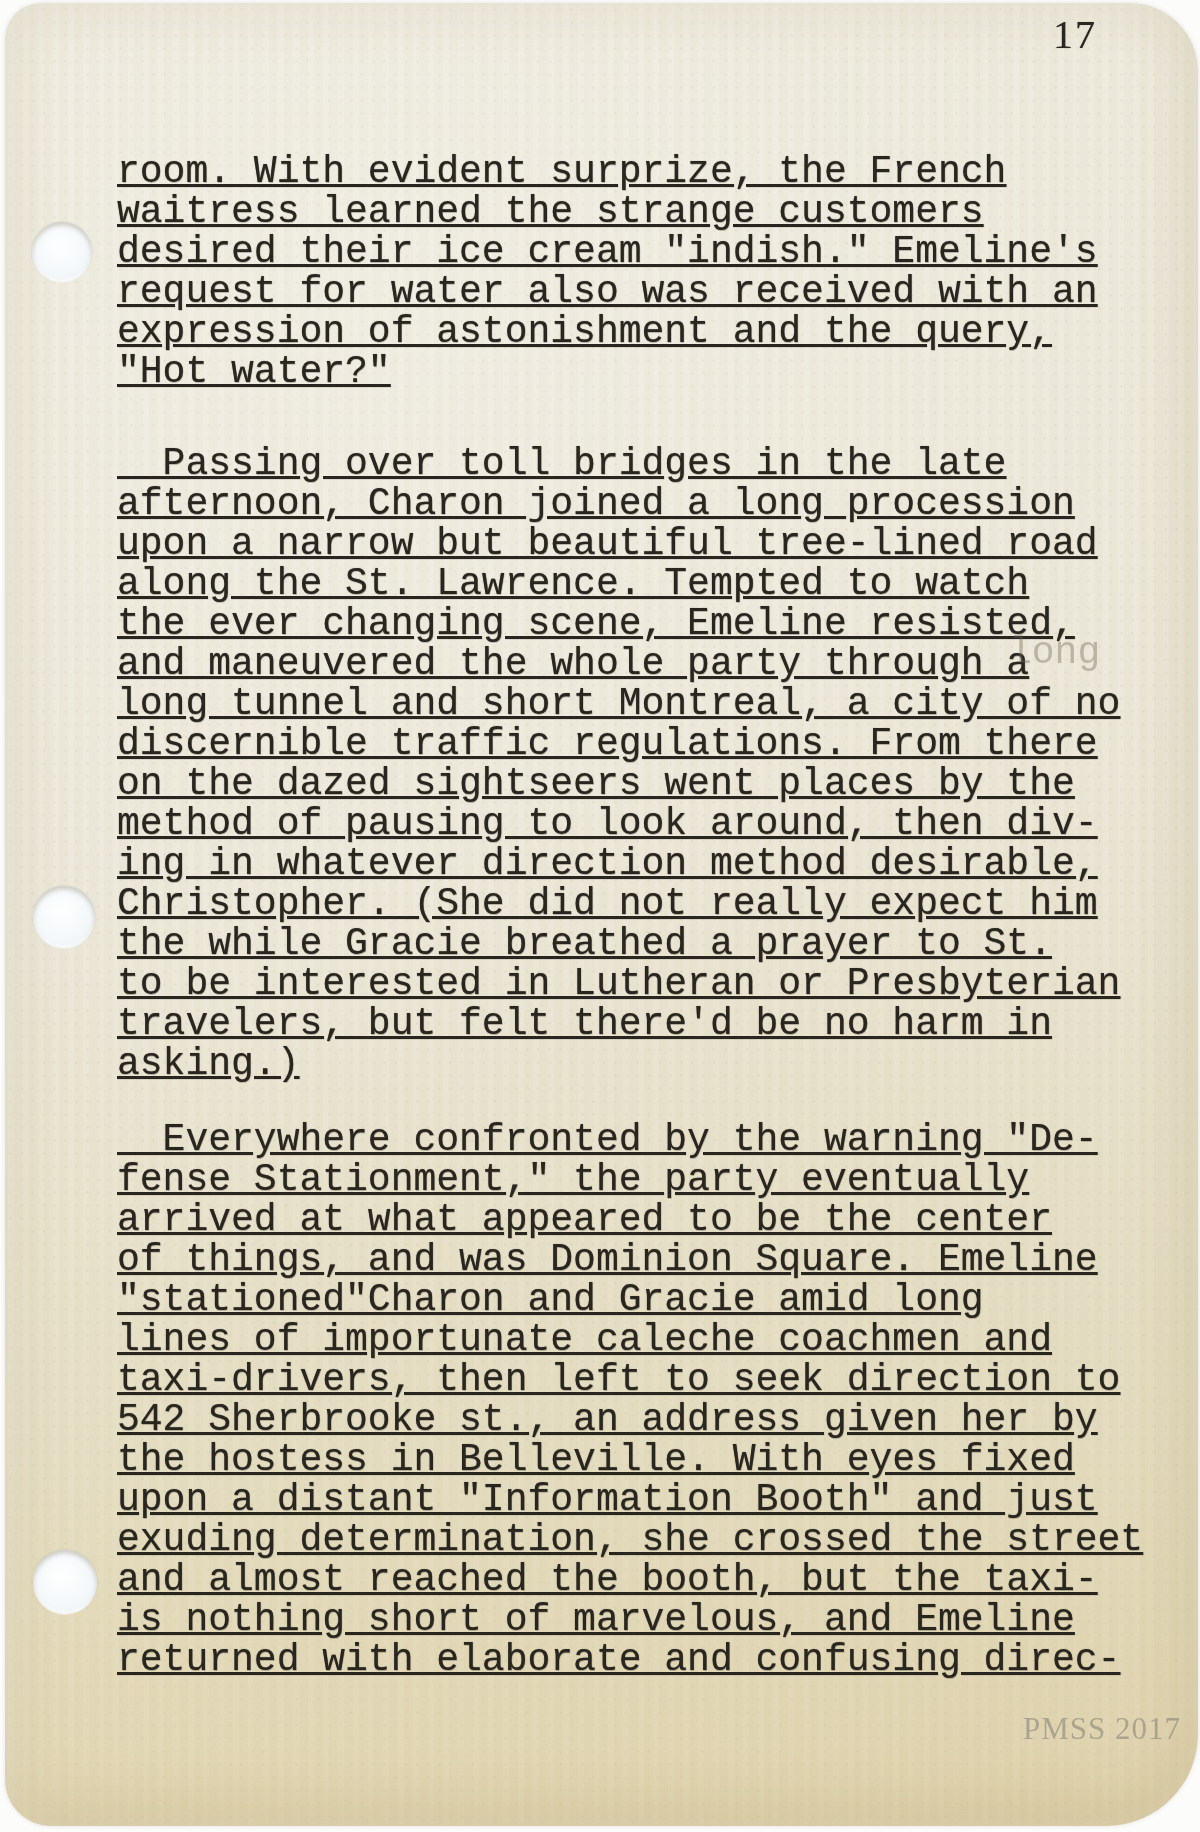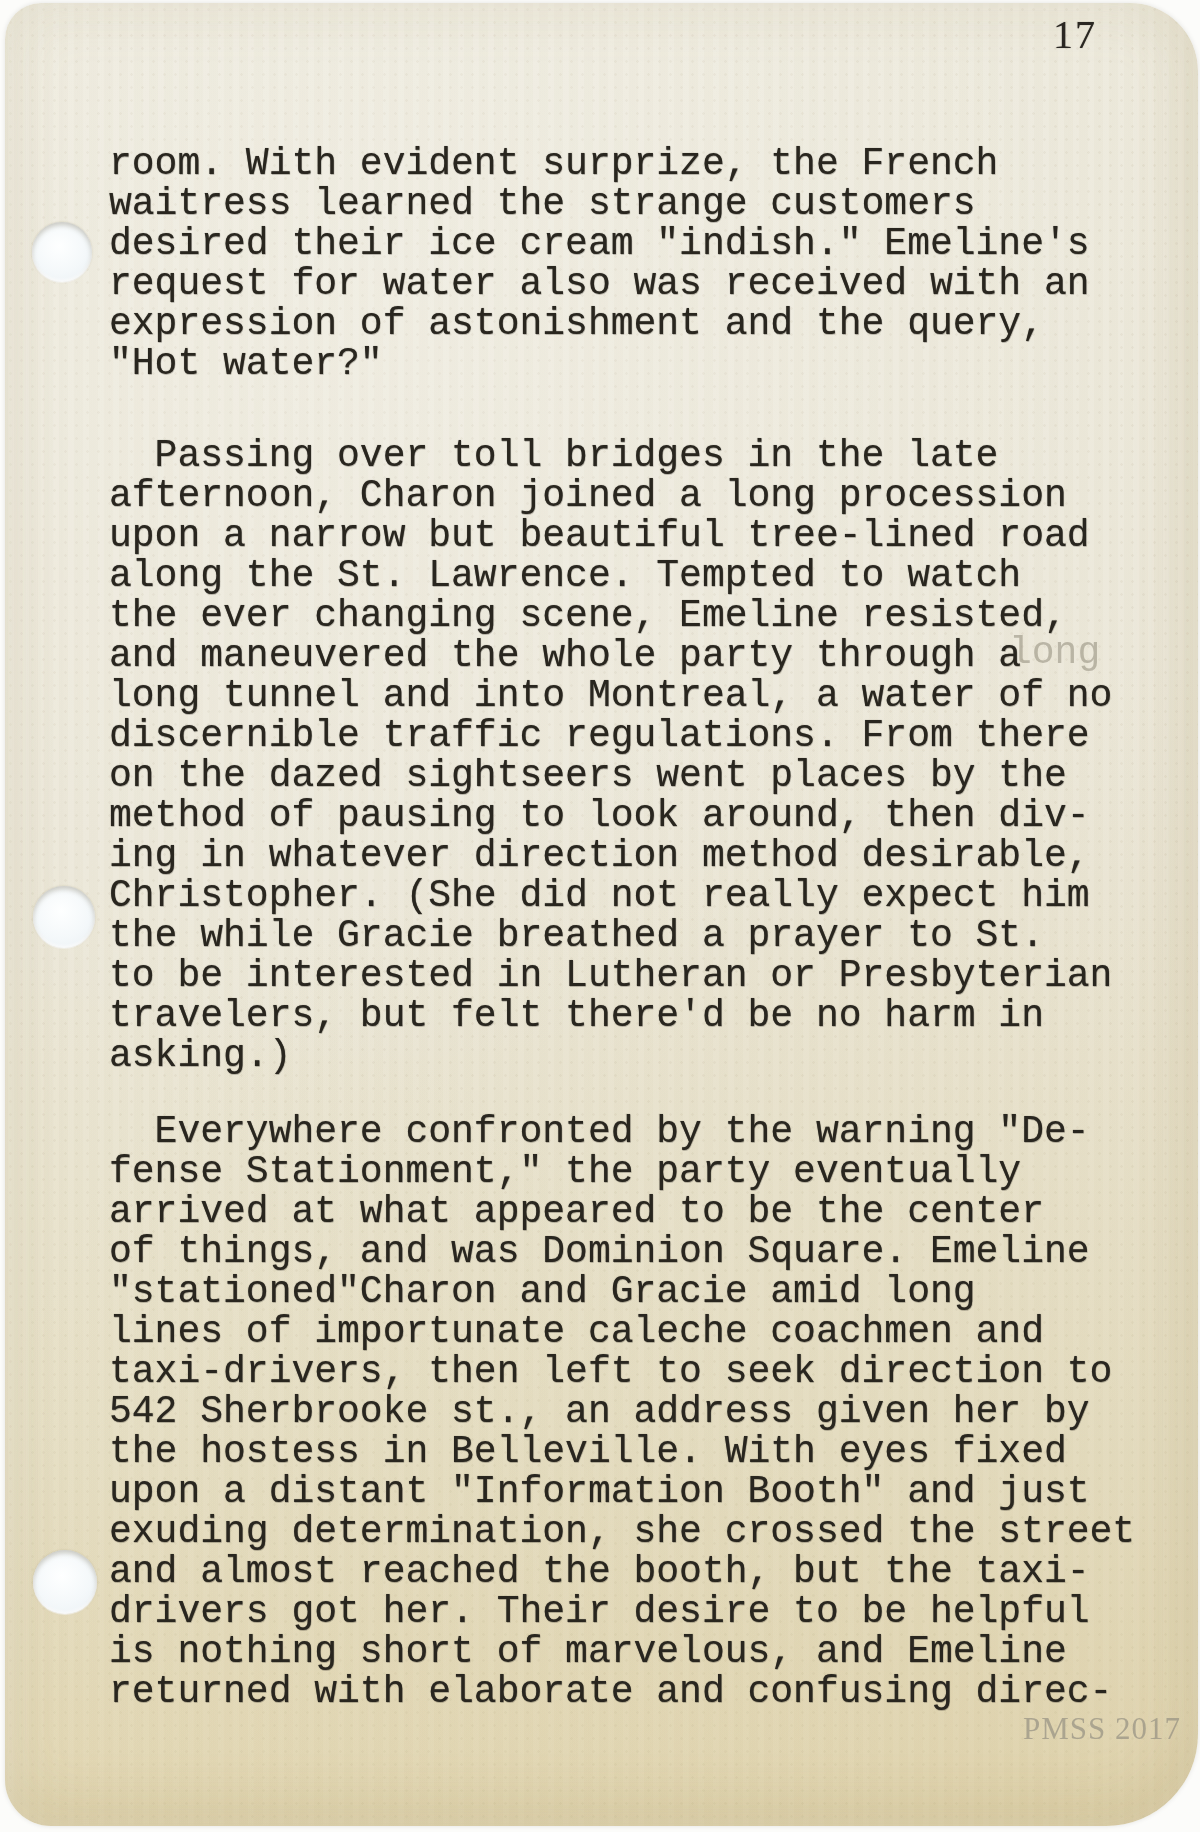--- a/index.html
+++ b/index.html
@@ -64,21 +64,21 @@
     line-height: 40px;
     color: #29261f;
     text-shadow:
       0 0 1px rgba(41,38,31,0.55),
       0.5px 0.5px 0 rgba(41,38,31,0.22);
   }
   .line {
     white-space: pre;
     height: 40px;
   }
-  .para { margin: 8px; }
+  .para { margin: 16px; text-decoration: underline; }
   .para-0 { margin-bottom: 52px; }
   .para-1 { margin-bottom: 36px; }
 
   .page-number {
     position: absolute;
     left: 1048px;
     top: 8px;
     font-family: Liberation Serif, serif;
     font-size: 40px;
     letter-spacing: 2px;
@@ -127,21 +127,21 @@
         <div class="line">expression of astonishment and the query,</div>
         <div class="line">"Hot water?"</div>
       </div>
       <div class="para para-1">
         <div class="line">  Passing over toll bridges in the late</div>
         <div class="line">afternoon, Charon joined a long procession</div>
         <div class="line">upon a narrow but beautiful tree-lined road</div>
         <div class="line">along the St. Lawrence. Tempted to watch</div>
         <div class="line">the ever changing scene, Emeline resisted,</div>
         <div class="line">and maneuvered the whole party through a</div>
-        <div class="line">long tunnel and into Montreal, a water of no</div>
+        <div class="line">long tunnel and short Montreal, a city of no</div>
         <div class="line">discernible traffic regulations. From there</div>
         <div class="line">on the dazed sightseers went places by the</div>
         <div class="line">method of pausing to look around, then div-</div>
         <div class="line">ing in whatever direction method desirable,</div>
         <div class="line">Christopher. (She did not really expect him</div>
         <div class="line">the while Gracie breathed a prayer to St.</div>
         <div class="line">to be interested in Lutheran or Presbyterian</div>
         <div class="line">travelers, but felt there'd be no harm in</div>
         <div class="line">asking.)</div>
       </div>
@@ -151,21 +151,20 @@
         <div class="line">arrived at what appeared to be the center</div>
         <div class="line">of things, and was Dominion Square. Emeline</div>
         <div class="line">"stationed"Charon and Gracie amid long</div>
         <div class="line">lines of importunate caleche coachmen and</div>
         <div class="line">taxi-drivers, then left to seek direction to</div>
         <div class="line">542 Sherbrooke st., an address given her by</div>
         <div class="line">the hostess in Belleville. With eyes fixed</div>
         <div class="line">upon a distant "Information Booth" and just</div>
         <div class="line">exuding determination, she crossed the street</div>
         <div class="line">and almost reached the booth, but the taxi-</div>
-        <div class="line">drivers got her. Their desire to be helpful</div>
         <div class="line">is nothing short of marvelous, and Emeline</div>
         <div class="line">returned with elaborate and confusing direc-</div>
       </div>
     </div>
 
   <span class="ghost">long</span>
 
   <div class="watermark">PMSS 2017</div>
 </div>
 

